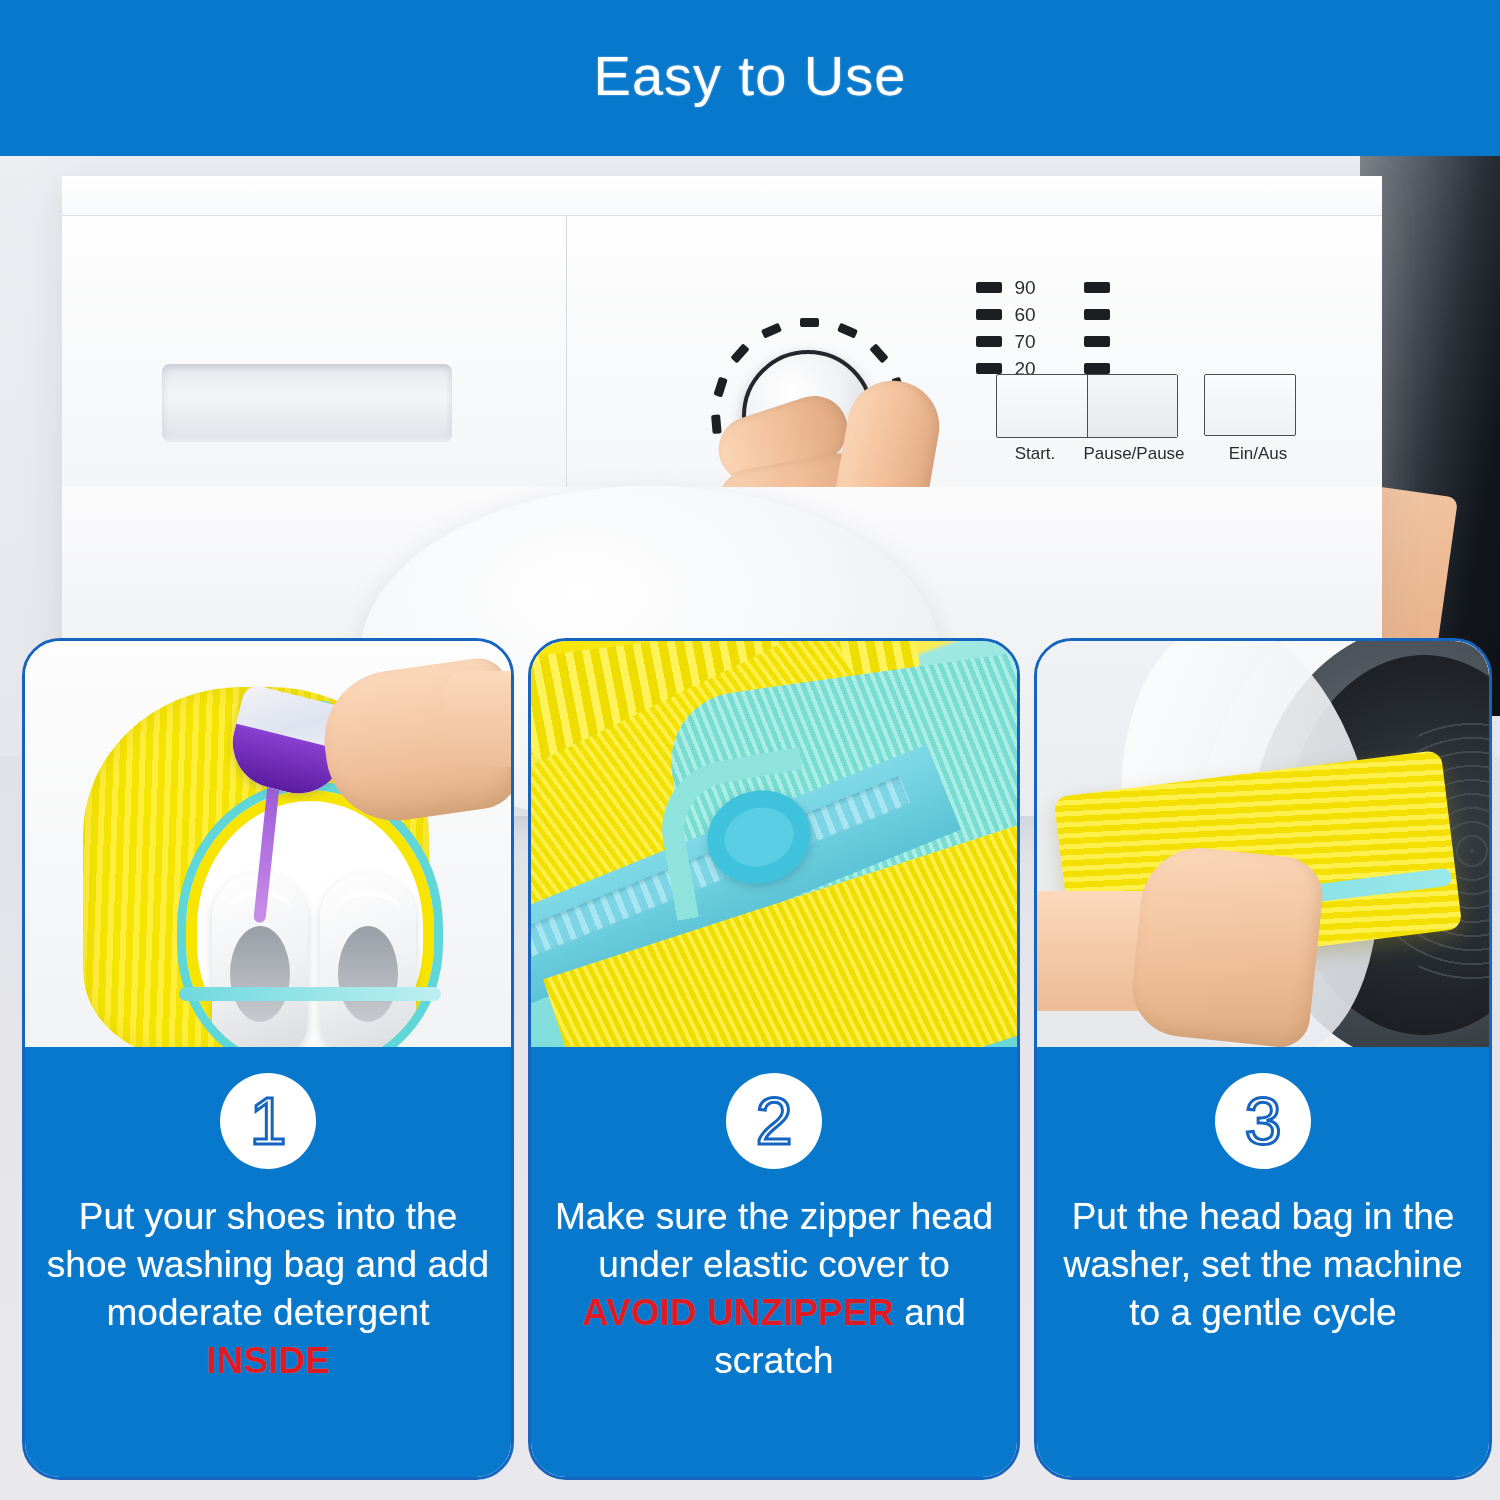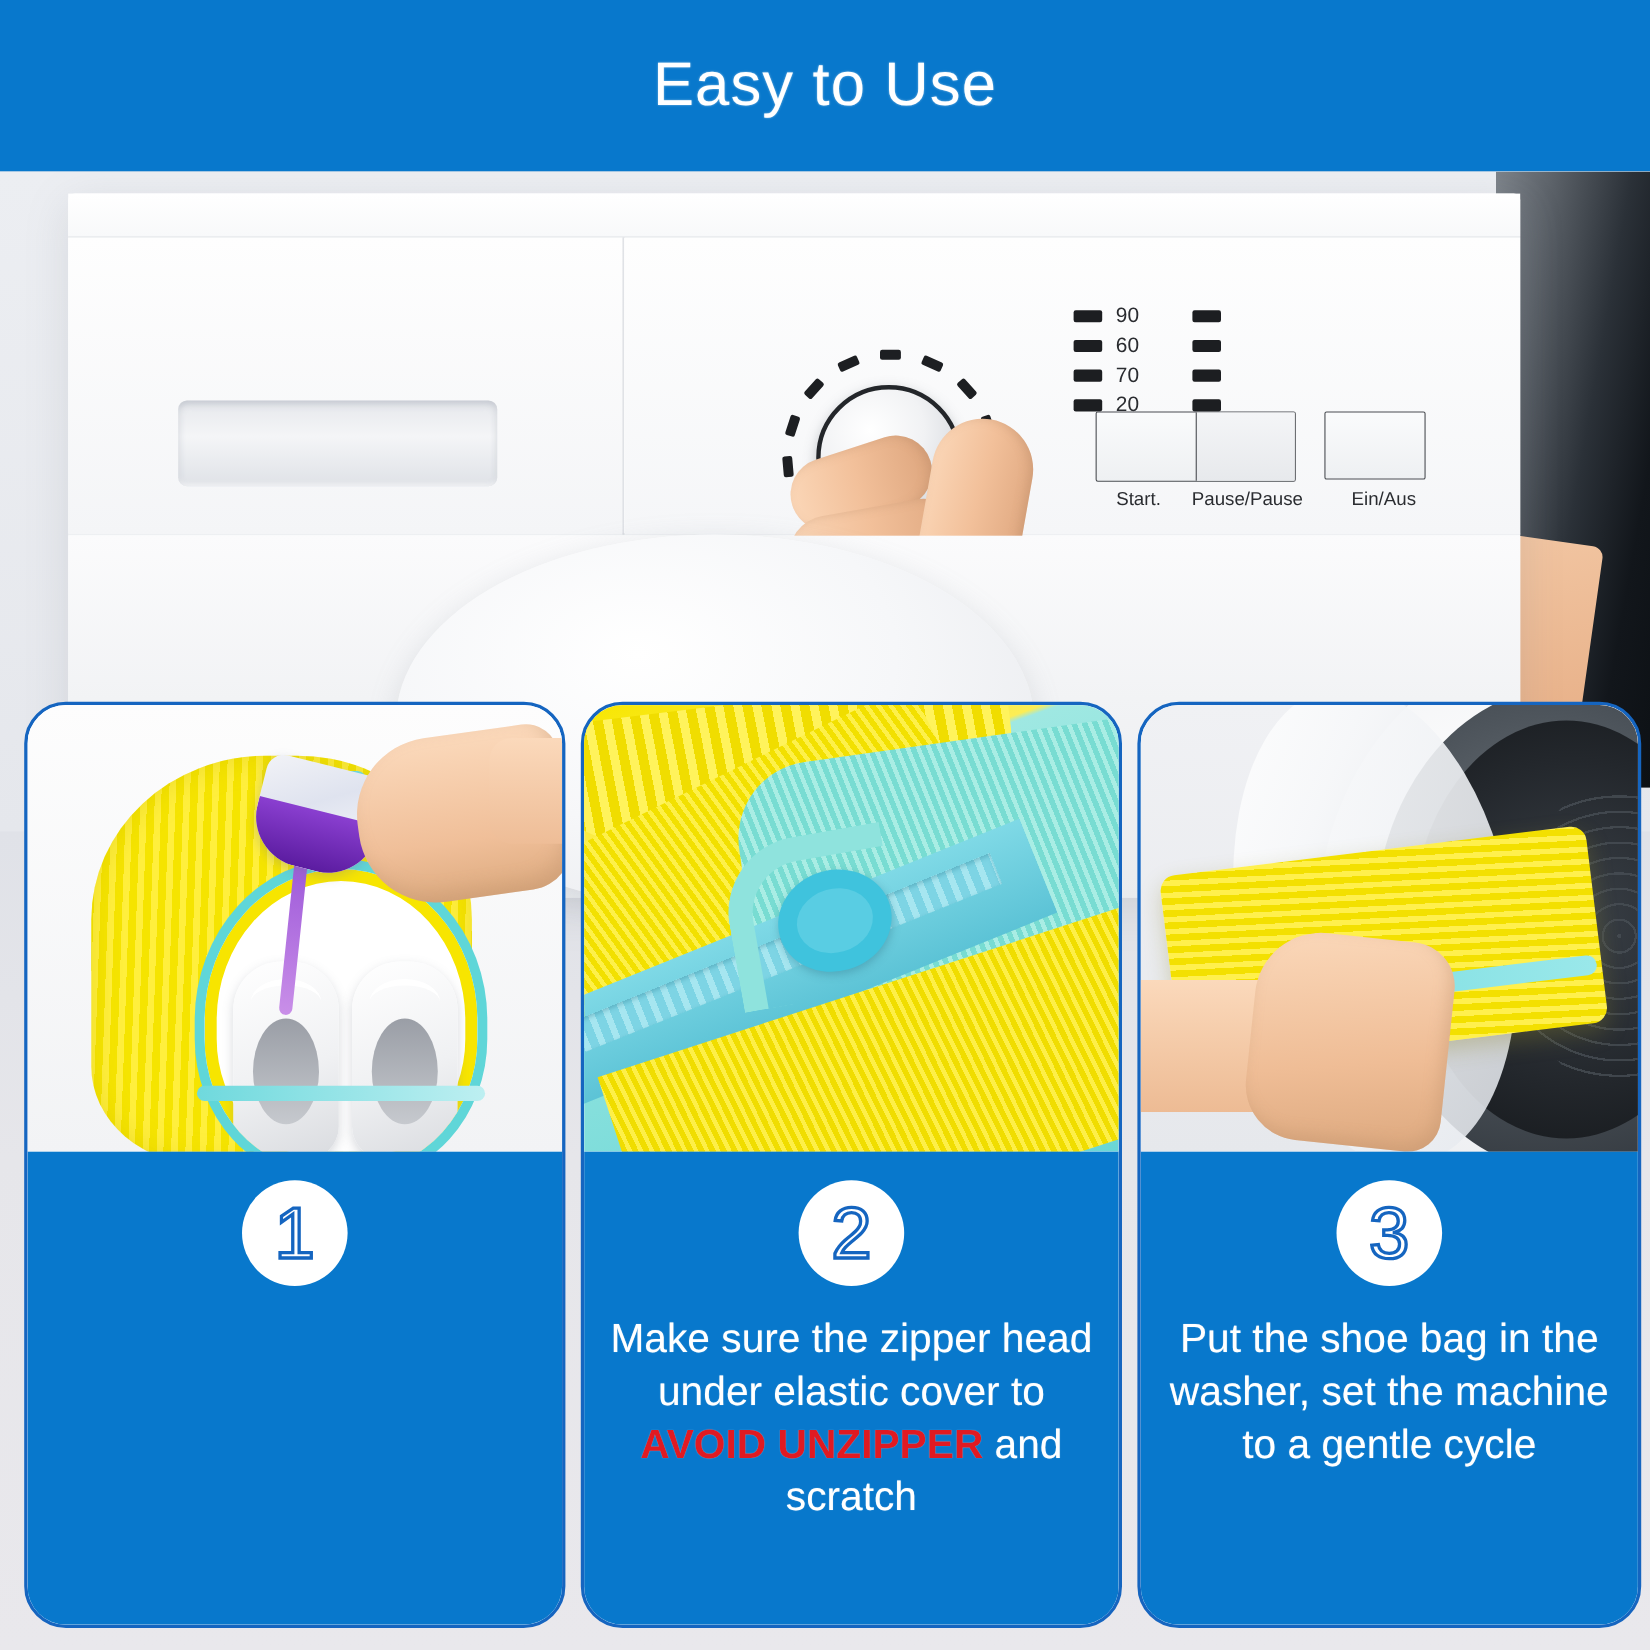--- a/index.html
+++ b/index.html
@@ -440,20 +440,23 @@
       <div class="pod-liquid"></div>
     </div>
     <div class="hand1"></div>
     <div class="hand1-wrist"></div>
   </div>
 
   <div class="card-caption">
     <div class="step-badge">
       <span class="step-num">1</span>
     </div>
+    <div class="step-text">
+      <span>Put your shoes into the shoe washing bag and add moderate detergent </span><span class="hl">INSIDE</span>
+    </div>
   </div>
 </div>
 
 <div id="card-2" class="card">
   <div class="card-photo">
     <div class="c2-bg"></div>
     <div class="c2-chenille"></div>
     <div class="c2-yellowband"></div>
     <div class="c2-tealpanel"></div>
     <div class="c2-zip-tape"></div>
@@ -485,16 +488,16 @@
     <div class="c3-bagzip"></div>
     <div class="c3-arm"></div>
     <div class="c3-hand"></div>
   </div>
 
   <div class="card-caption">
     <div class="step-badge">
       <span class="step-num">3</span>
     </div>
     <div class="step-text">
-      <span>Put the shoe bag in the washer, set the machine to a gentle cycle</span>
+      <span>Put the head bag in the washer, set the machine to a gentle cycle</span>
     </div>
   </div>
 </div>
 
 </body></html>

